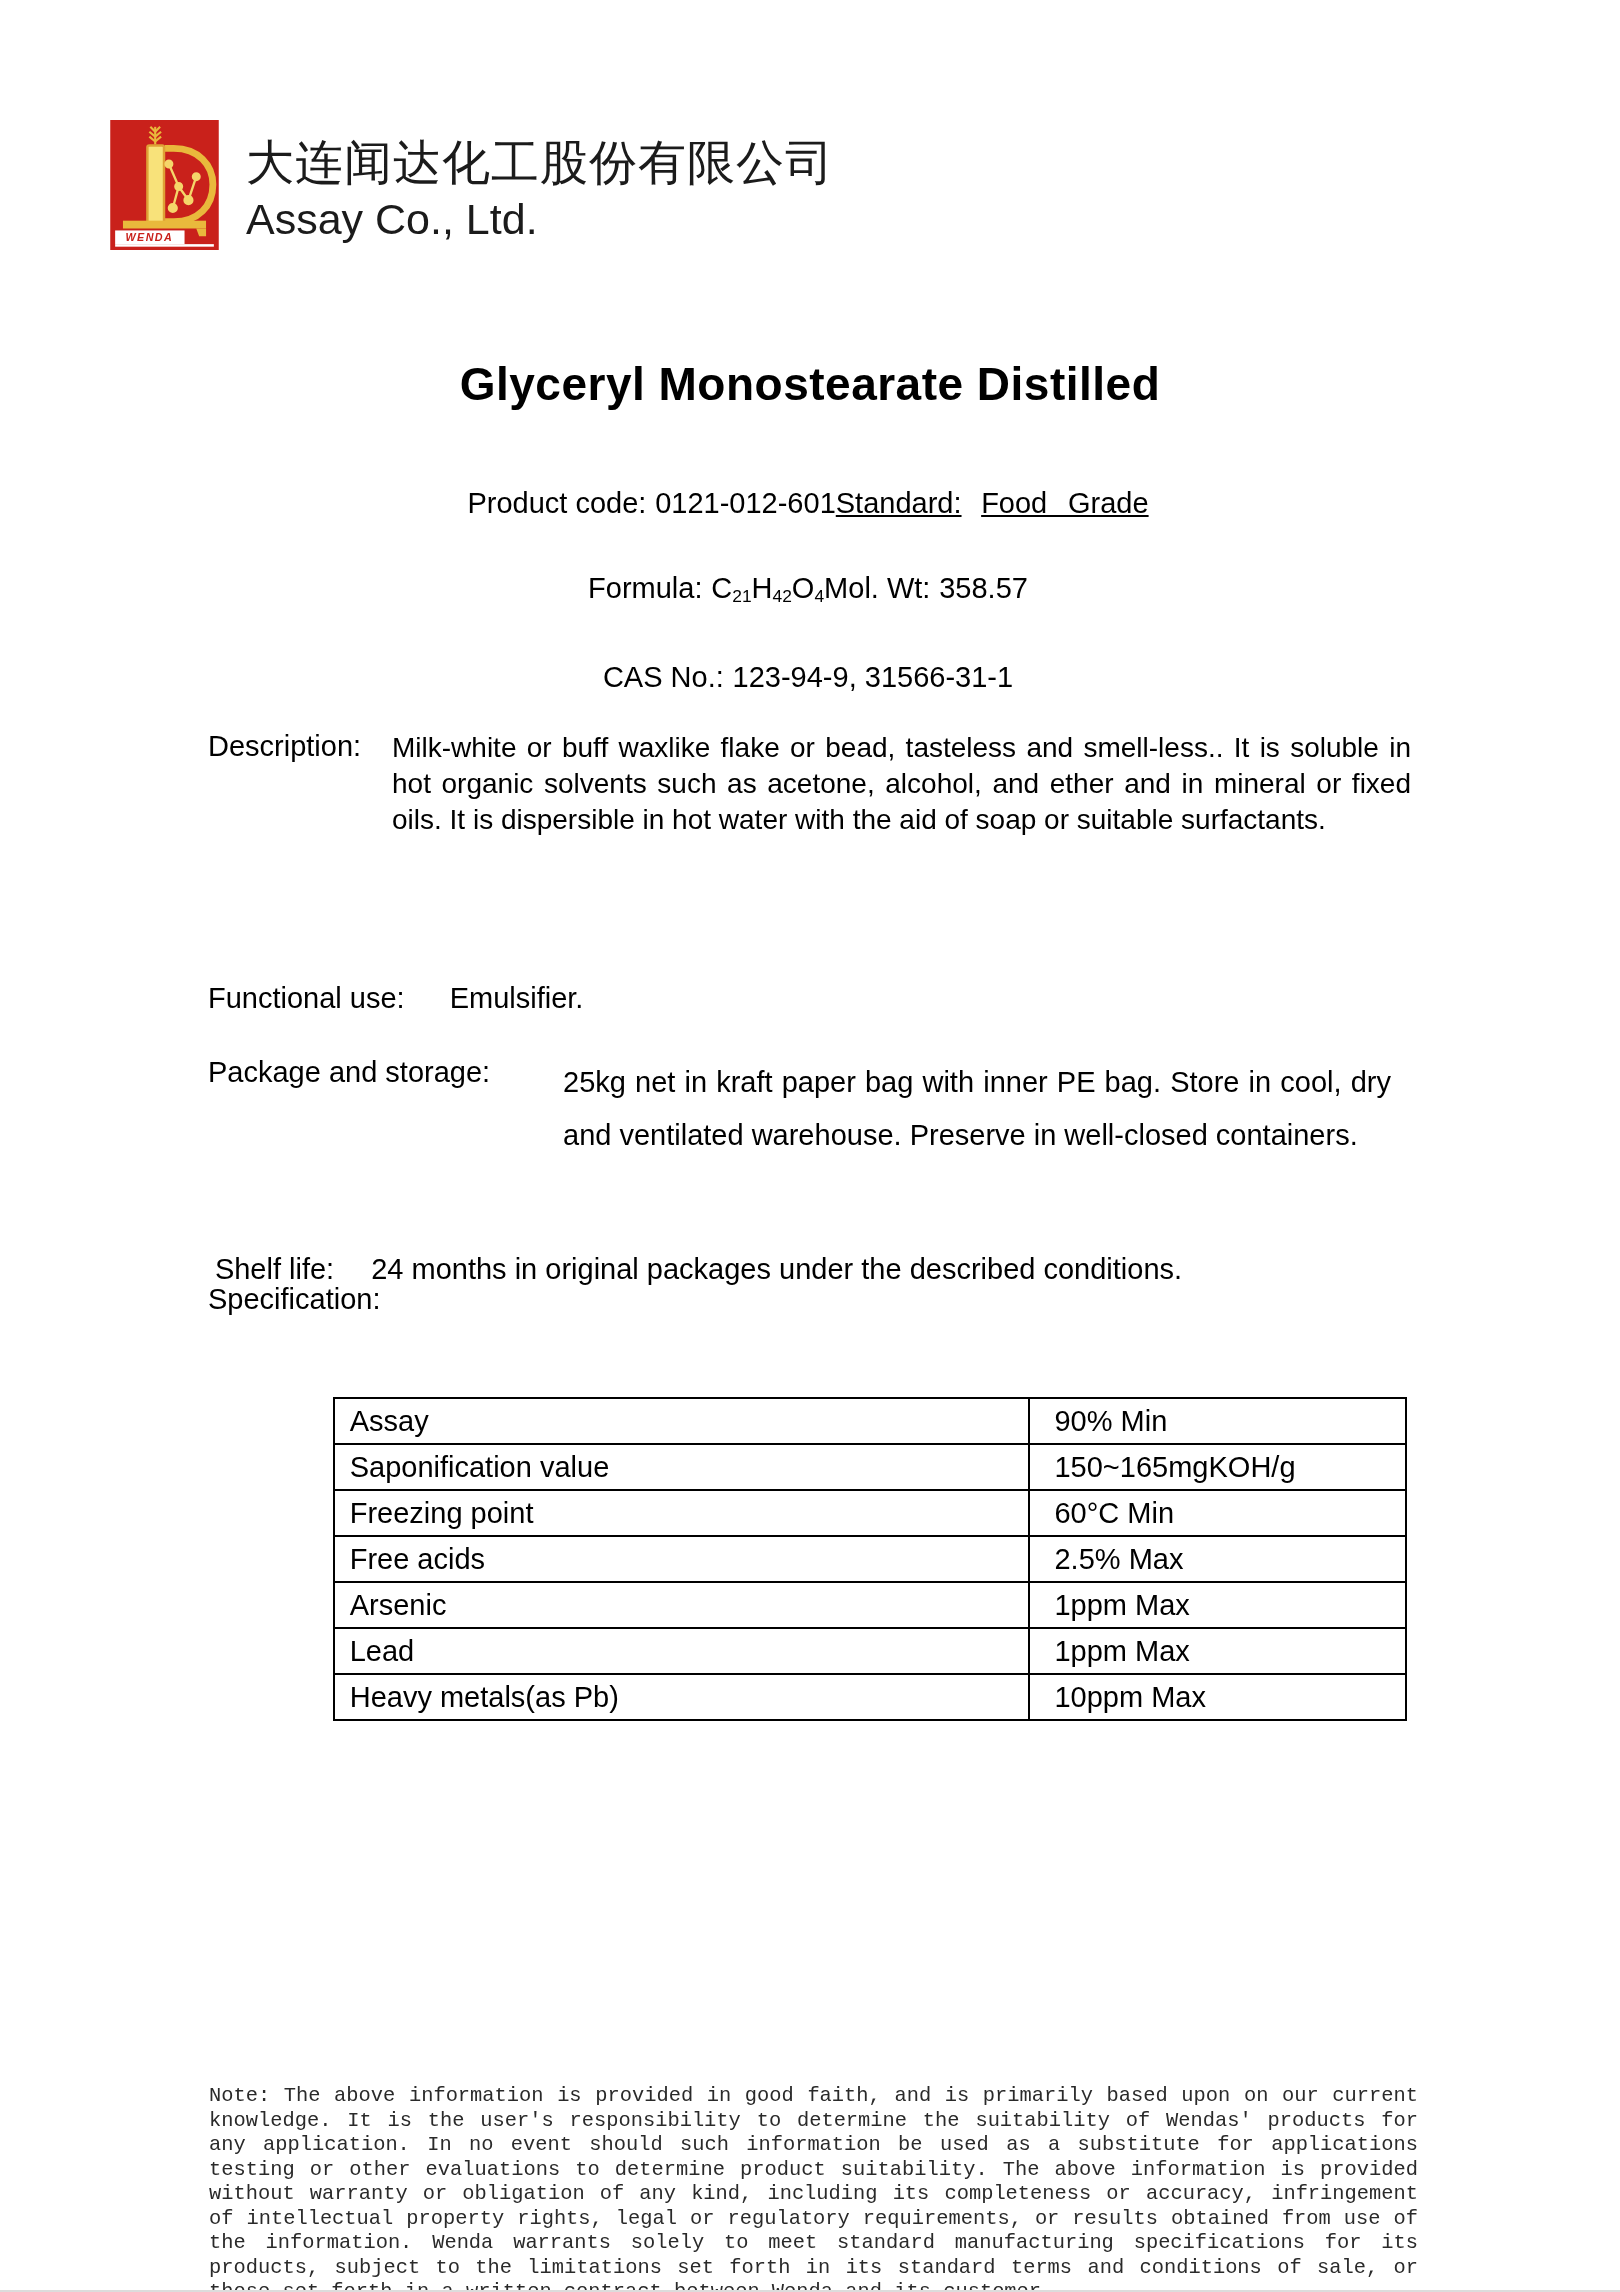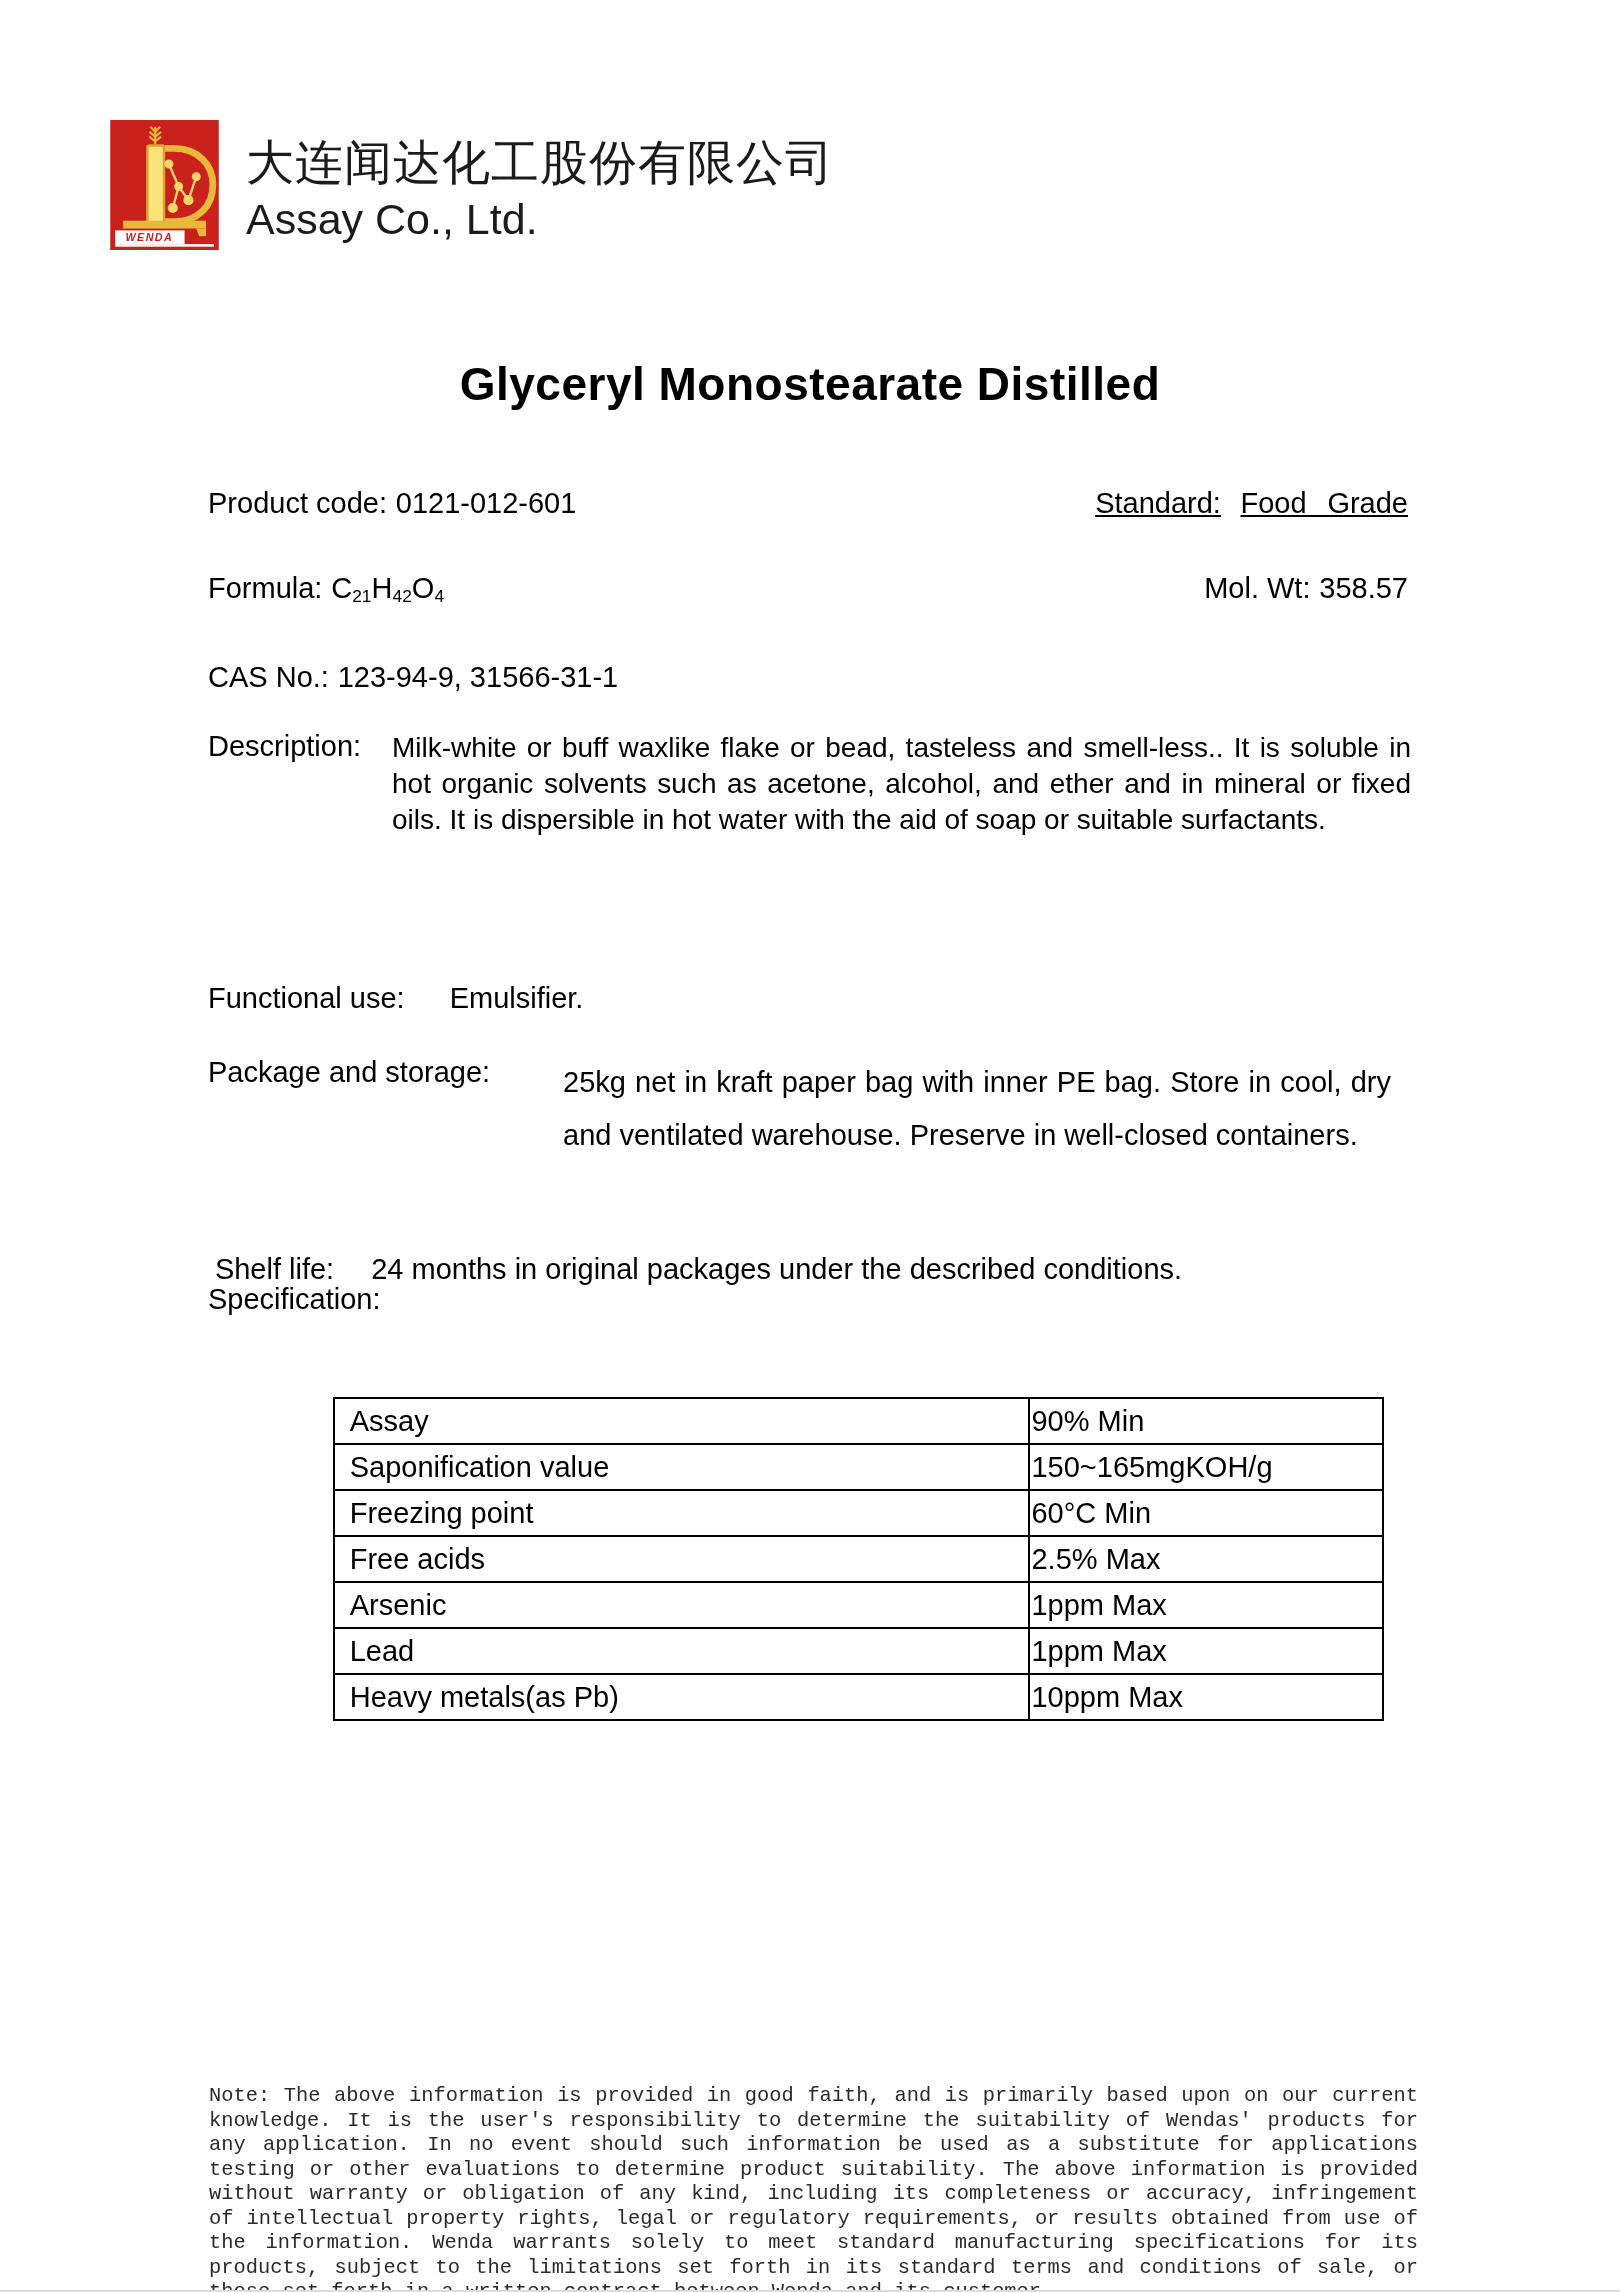--- a/index.html
+++ b/index.html
@@ -7,39 +7,39 @@
     position:relative;width:1620px;height:2293px;background:#ffffff;
     font-family:"Liberation Sans","DejaVu Sans",sans-serif;color:#000;overflow:hidden;
   }
   
   .logo{position:absolute;left:110px;top:120px;width:109px;height:130px;}
   .company{position:absolute;left:246px;top:139px;}
   .company-zh{font-size:48px;line-height:1;color:#1b1b1b;letter-spacing:1px;white-space:nowrap;}
   .company-en{font-size:43px;line-height:1;color:#1b1b1b;margin-top:10.8px;white-space:nowrap;}
   .doc-title{position:absolute;left:0;width:100%;top:357px;text-align:center;font-size:46px;font-weight:bold;letter-spacing:0.5px;}
   
-  .frow{position:absolute;left:208px;right:212px;font-size:29px;display:flex;justify-content:space-between;align-items:baseline;}
+  .frow{position:absolute;left:208px;right:212px;font-size:29px;display:flex;justify-content:center;align-items:baseline;}
   .pair{white-space:nowrap;}
   .pair .val{margin-left:8.8px;}
   .wide-gap{word-spacing:12.7px;text-decoration:underline;}
   .wide-gap .val{margin-left:19.6px;}
   sub{font-size:0.6em;vertical-align:-0.25em;letter-spacing:0;}
   
   .section{position:absolute;left:208px;font-size:29px;}
   .sec-label{position:absolute;left:0;top:0;white-space:nowrap;}
   .desc-text{margin-left:184px;width:1019px;font-size:28px;line-height:36px;text-align:justify;}
   .pkg-text{margin-left:355px;width:828px;line-height:53px;text-align:justify;}
   .inline-val{margin-left:45px;}
   .shelf-label{margin-left:6.9px;}
   .shelf-val{margin-left:37px;}
   
   .spec-table{position:absolute;left:288px;top:1397px;border-collapse:collapse;border:2.9px solid #000;margin-left:45px;}
   .spec-table td{border:2px solid #000;height:44px;font-size:29px;vertical-align:middle;padding:0 7.8px 0 14.7px;}
   td.spec-item{width:671px;}
-  td.spec-value{width:343px;padding-left:1px;}
+  td.spec-value{width:343px;padding-left:24px;}
   
   .note{position:absolute;left:208px;right:210px;top:1786px;font-size:30px;font-weight:bold;line-height:39px;text-align:justify;}
   .footer{position:absolute;left:209px;top:2084px;width:1209px;font-size:20.4px;line-height:24.5px;text-align:justify;color:#2a2a2a;font-family:Liberation Mono, monospace;}
   .page-edge{position:absolute;left:0;bottom:0;width:100%;height:2.9px;background:#dcdcdc;}
 </style>
 </head>
 <body>
 
 <div class="page">
 

